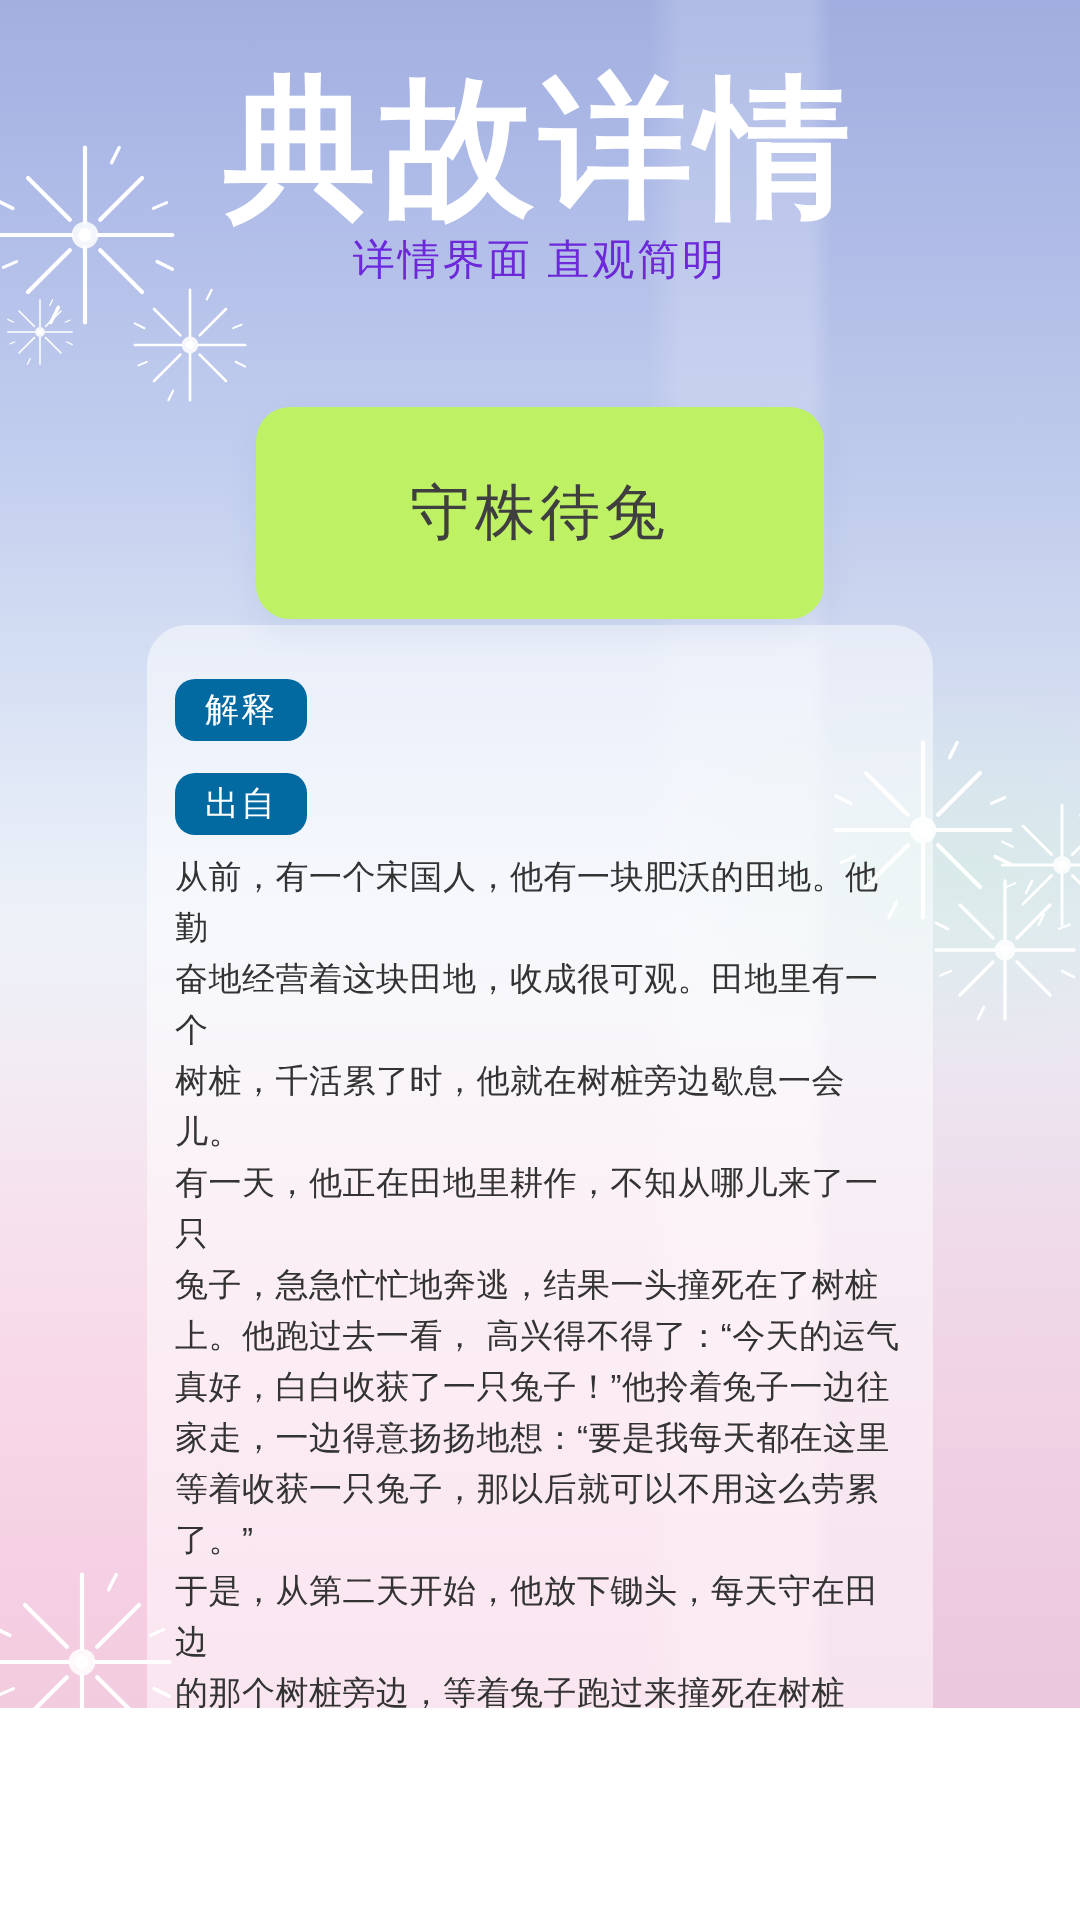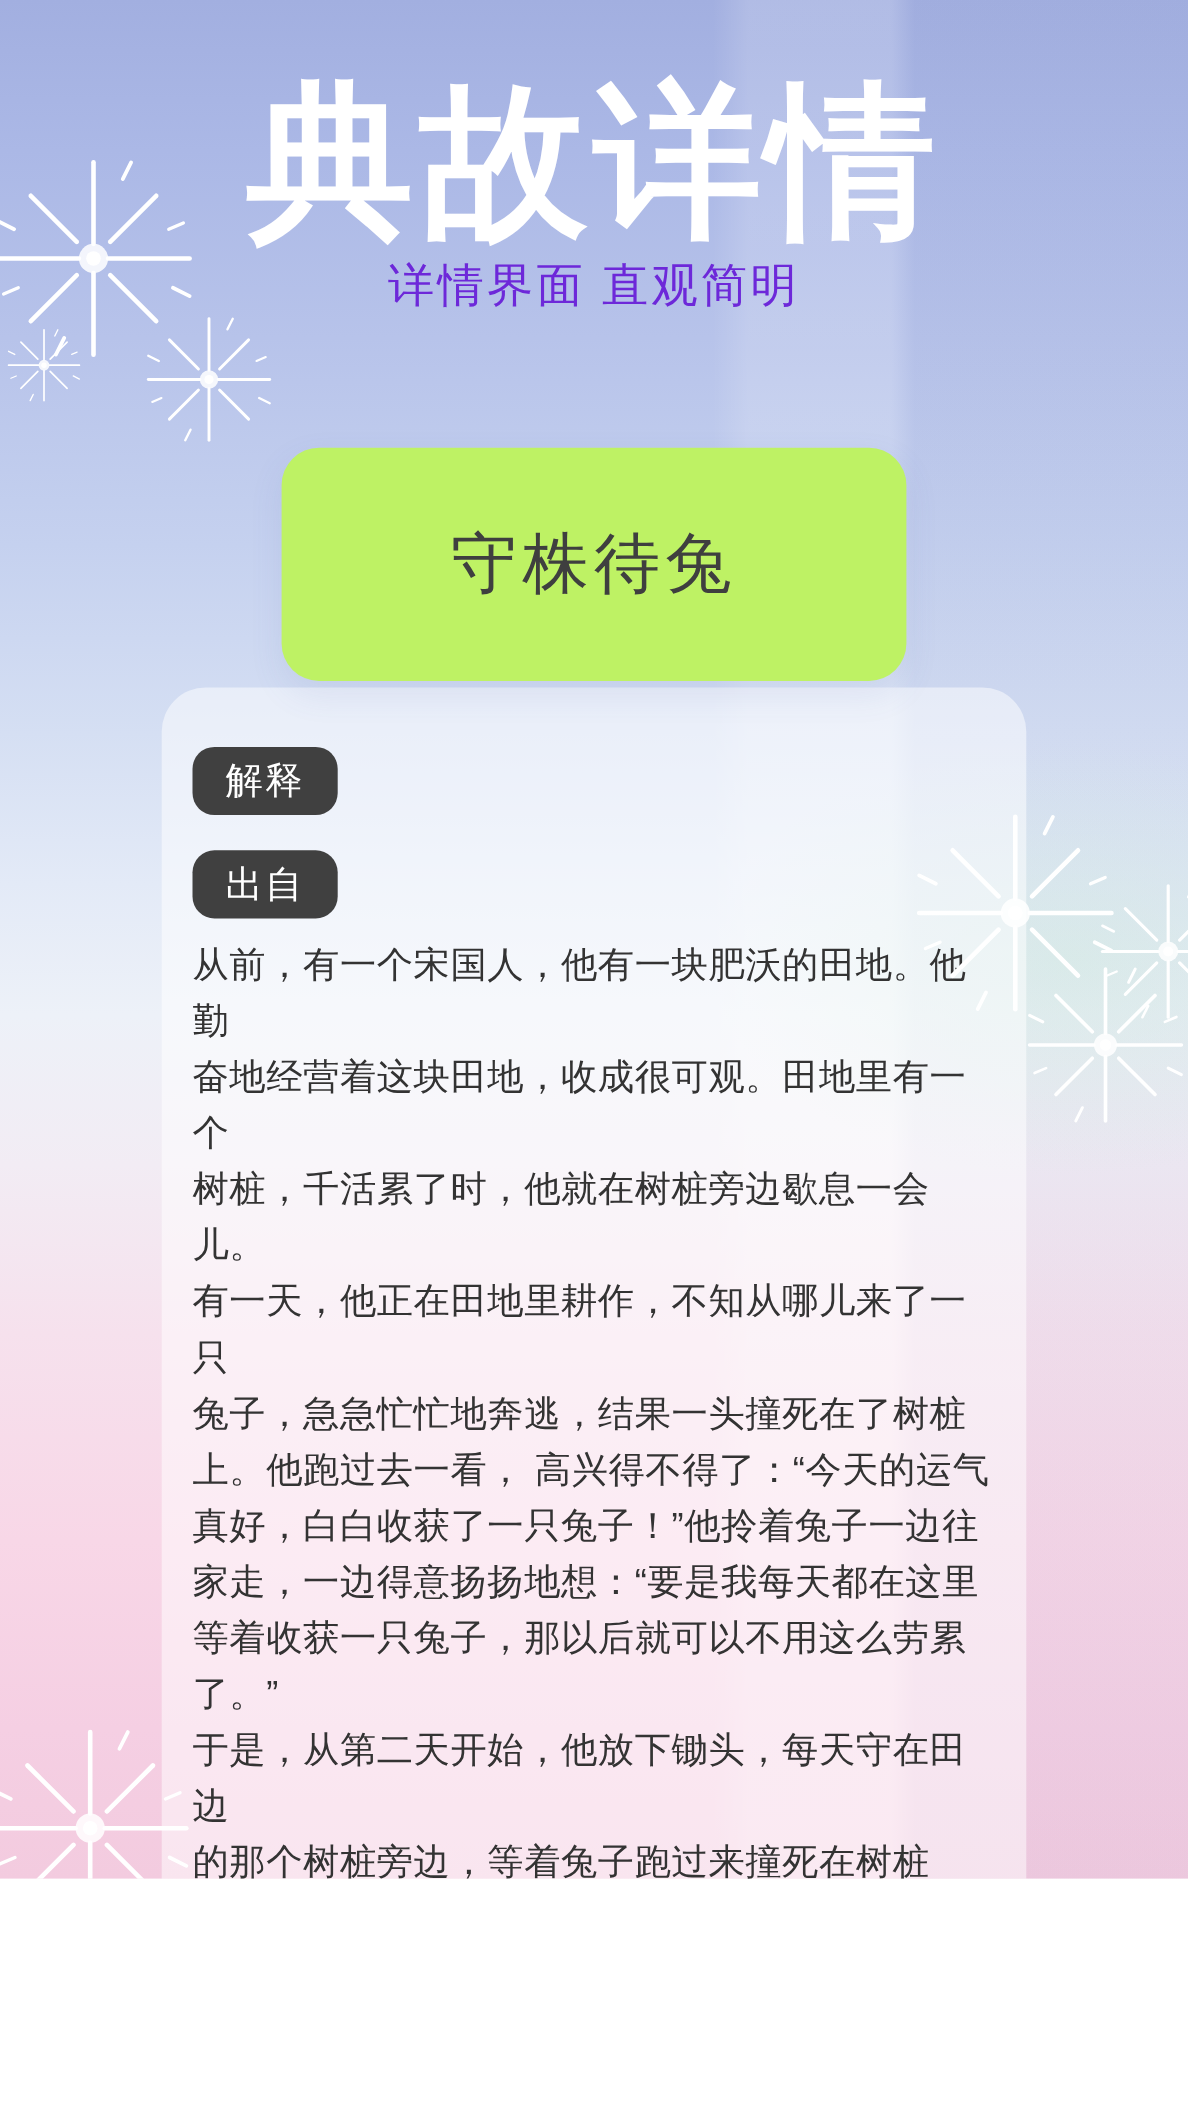--- a/index.html
+++ b/index.html
@@ -36,21 +36,21 @@
   .detail-card{
     position:absolute;top:625px;left:147px;z-index:1;
     width:786px;height:1400px;box-sizing:border-box;
     background:rgba(255,255,255,0.50);
     border-radius:40px 40px 0 0;
     padding:54px 28px 0 28px;
   }
   .badge{
     display:inline-flex;align-items:center;justify-content:center;
     height:62px;padding:0 30px;border-radius:20px;
-    background:#404040;color:#ffffff;font-size:34px;letter-spacing:2px;
+    background:#0369a1;color:#ffffff;font-size:34px;letter-spacing:2px;
   }
   .para{
     font-size:33px;line-height:51px;color:#333333;
     letter-spacing:0.5px;white-space:pre-line;margin:0;
   }
   .sec-explanation .para{margin-top:17px;}
   .sec-source{margin-top:32px;}
   .sec-source .para{margin-top:16px;}
   .sparkle{position:absolute;z-index:5;pointer-events:none;}
 </style>

